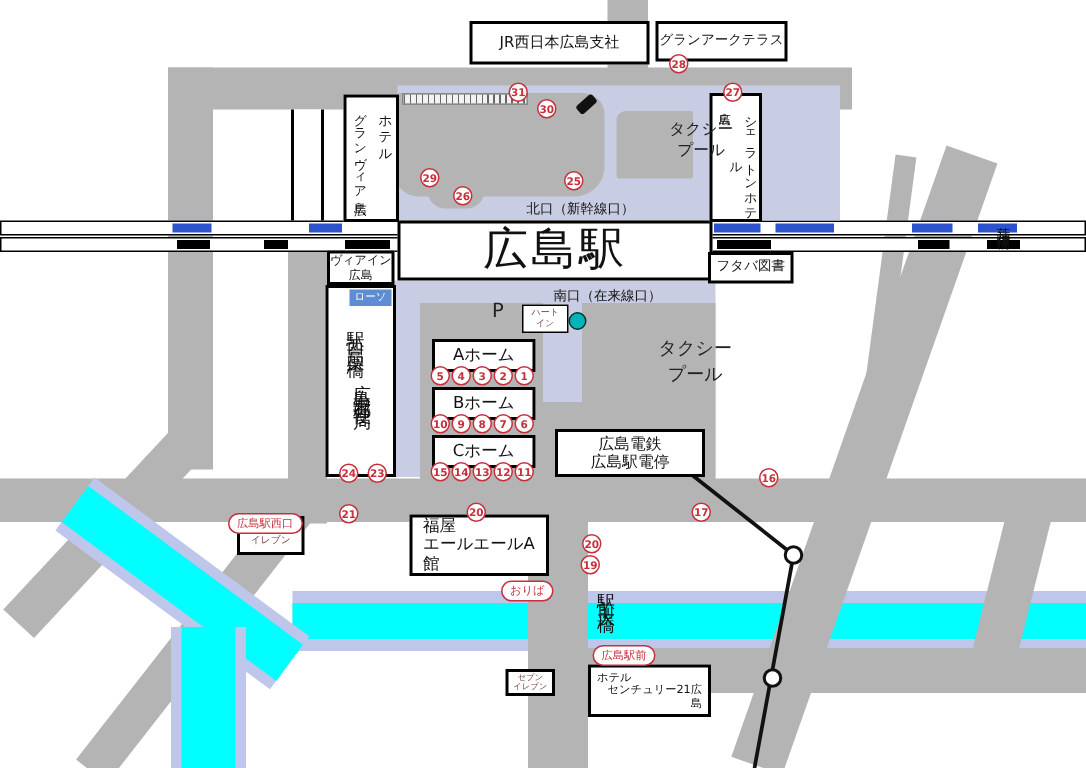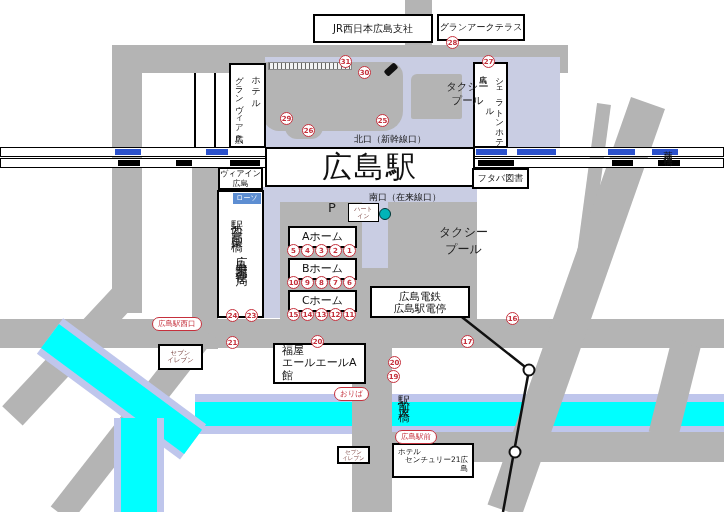--- a/index.html
+++ b/index.html
@@ -159,39 +159,39 @@
 
   <div class="bldg z10" style="left:158px;top:344px;width:45px;height:26px;font-size:6.5px;color:#7c4642;">
     <span style="display:block;">セブン</span>
     <span style="display:block;">イレブン</span>
   </div>
   <div class="bldg z10" style="left:337px;top:446px;width:33px;height:18px;font-size:5.5px;color:#7c4642;">
     <span style="display:block;">セブン</span>
     <span style="display:block;">イレブン</span>
   </div>
 
-  <div class="lbl z11" style="left:304px;top:133px;width:110px;font-size:9px;text-align:center;">北口（新幹線口）</div>
+  <div class="lbl z11" style="left:320px;top:133px;width:110px;font-size:9px;">北口（新幹線口）</div>
   <div class="lbl z11" style="left:319px;top:191px;width:110px;font-size:9px;text-align:center;">南口（在来線口）</div>
 
   <div class="lbl z11" style="left:411px;top:80px;width:51px;font-size:10.5px;text-align:center;color:#222;line-height:1.3;">
     <span style="display:block;">タクシー</span>
     <span style="display:block;">プール</span>
   </div>
   <div class="lbl z11" style="left:388px;top:224px;width:89px;font-size:12px;text-align:center;color:#222;line-height:1.4;">
     <span style="display:block;">タクシー</span>
     <span style="display:block;">プール</span>
   </div>
 
   <div class="lbl z11" style="left:297px;top:200px;font-size:13px;color:#222;">P</div>
 
   <div class="lbl vtext z11" style="left:197px;top:211px;font-size:12px;letter-spacing:5px;">駅西高架橋</div>
   <div class="lbl vtext z11" style="left:630px;top:144px;font-size:9px;letter-spacing:2px;">荒神陸橋</div>
   <div class="lbl vtext z11" style="left:364px;top:386px;font-size:12px;letter-spacing:5px;">駅前大橋</div>
 
-  <div class="badge" style="left:152px;top:317px;">広島駅西口</div>
+  <div class="badge" style="left:152px;top:342px;">広島駅西口</div>
   <div class="badge" style="left:334px;top:387px;">おりば</div>
   <div class="badge" style="left:395px;top:430px;">広島駅前</div>
 
   <div class="stop" style="left:287px;top:244px;">5</div>
   <div class="stop" style="left:301px;top:244px;">4</div>
   <div class="stop" style="left:315px;top:244px;">3</div>
   <div class="stop" style="left:329px;top:244px;">2</div>
   <div class="stop" style="left:343px;top:244px;">1</div>
 
   <div class="stop" style="left:287px;top:276px;">10</div>

